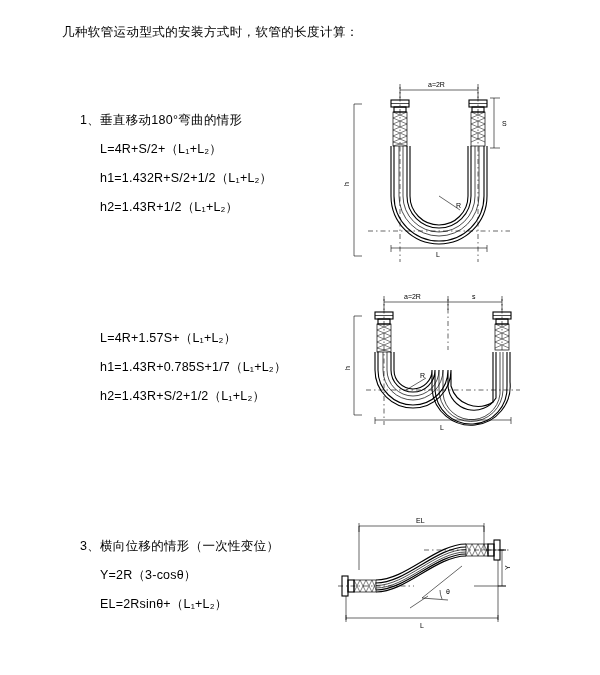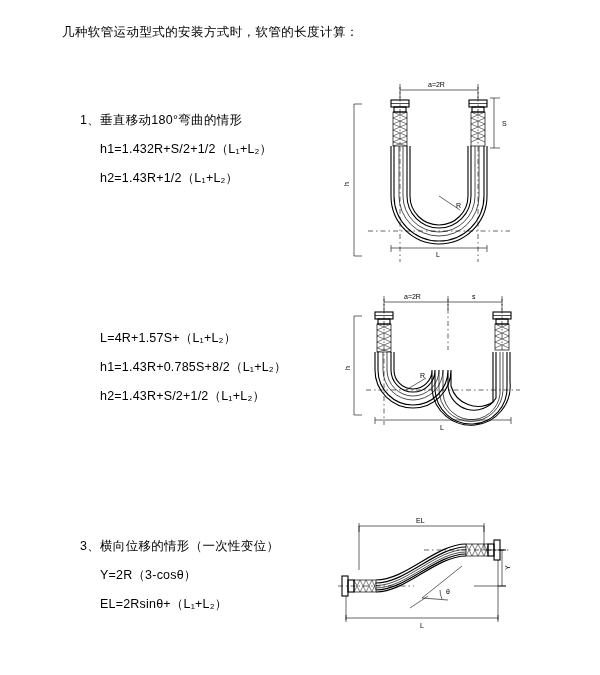--- a/index.html
+++ b/index.html
@@ -66,20 +66,21 @@
 </head>
 <body>
 
 <div class="page">
 
   <div class="heading">几种软管运动型式的安装方式时，软管的长度计算：</div>
 
   <div class="section" style="top:108px;">
     <div class="sec-text" style="top:4px;">
       <div class="sec-title">1、垂直移动180°弯曲的情形</div>
+      <div class="formula">L=4R+S/2+（L₁+L₂）</div>
       <div class="formula">h1=1.432R+S/2+1/2（L₁+L₂）</div>
       <div class="formula">h2=1.43R+1/2（L₁+L₂）</div>
     </div>
 
     <div class="fig" style="left:316px; top:-32px;">
       <svg width="180" height="200" viewBox="0 0 180 200">
 
         <line class="ln dim" x1="10" y1="28" x2="10" y2="180"></line>
         <line class="ln dim" x1="10" y1="28" x2="18" y2="28"></line>
         <line class="ln dim" x1="10" y1="180" x2="18" y2="180"></line>
@@ -146,21 +147,21 @@
         <line class="ln dim" x1="47" y1="169" x2="47" y2="176"></line>
         <line class="ln dim" x1="143" y1="169" x2="143" y2="176"></line>
         <text class="lbl" x="92" y="181">L</text>
       </svg>
     </div>
   </div>
 
   <div class="section" style="top:318px;">
     <div class="sec-text" style="top:0;">
       <div class="formula">L=4R+1.57S+（L₁+L₂）</div>
-      <div class="formula">h1=1.43R+0.785S+8/2（L₁+L₂）</div>
+      <div class="formula">h1=1.43R+0.785S+1/7（L₁+L₂）</div>
       <div class="formula">h2=1.43R+S/2+1/2（L₁+L₂）</div>
     </div>
 
     <div class="fig" style="left:316px; top:-28px;">
       <svg width="185" height="160" viewBox="0 0 185 160">
 
         <line class="ln dim" x1="10" y1="26" x2="10" y2="125"></line>
         <line class="ln dim" x1="10" y1="26" x2="18" y2="26"></line>
         <line class="ln dim" x1="10" y1="125" x2="18" y2="125"></line>
         <text class="lbl" x="6" y="80" transform="rotate(-90 6 80)">h</text>

